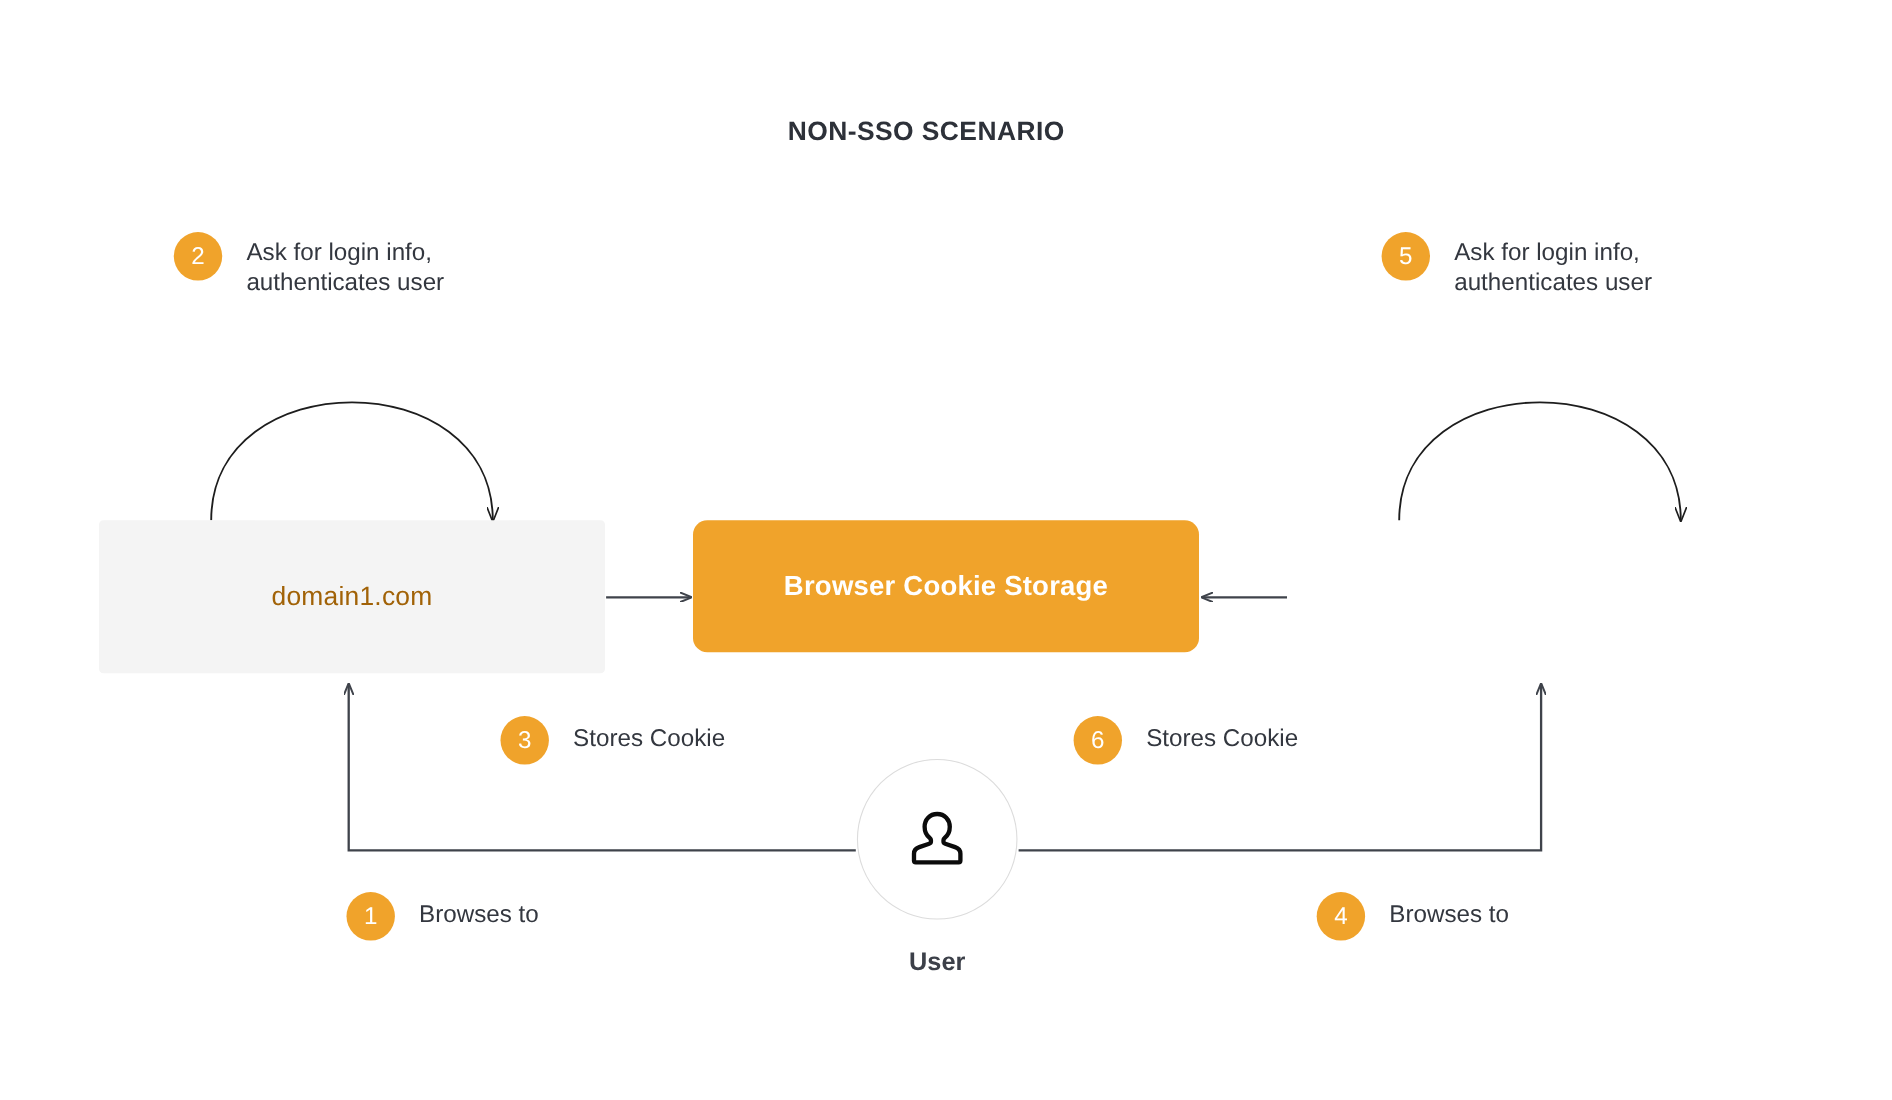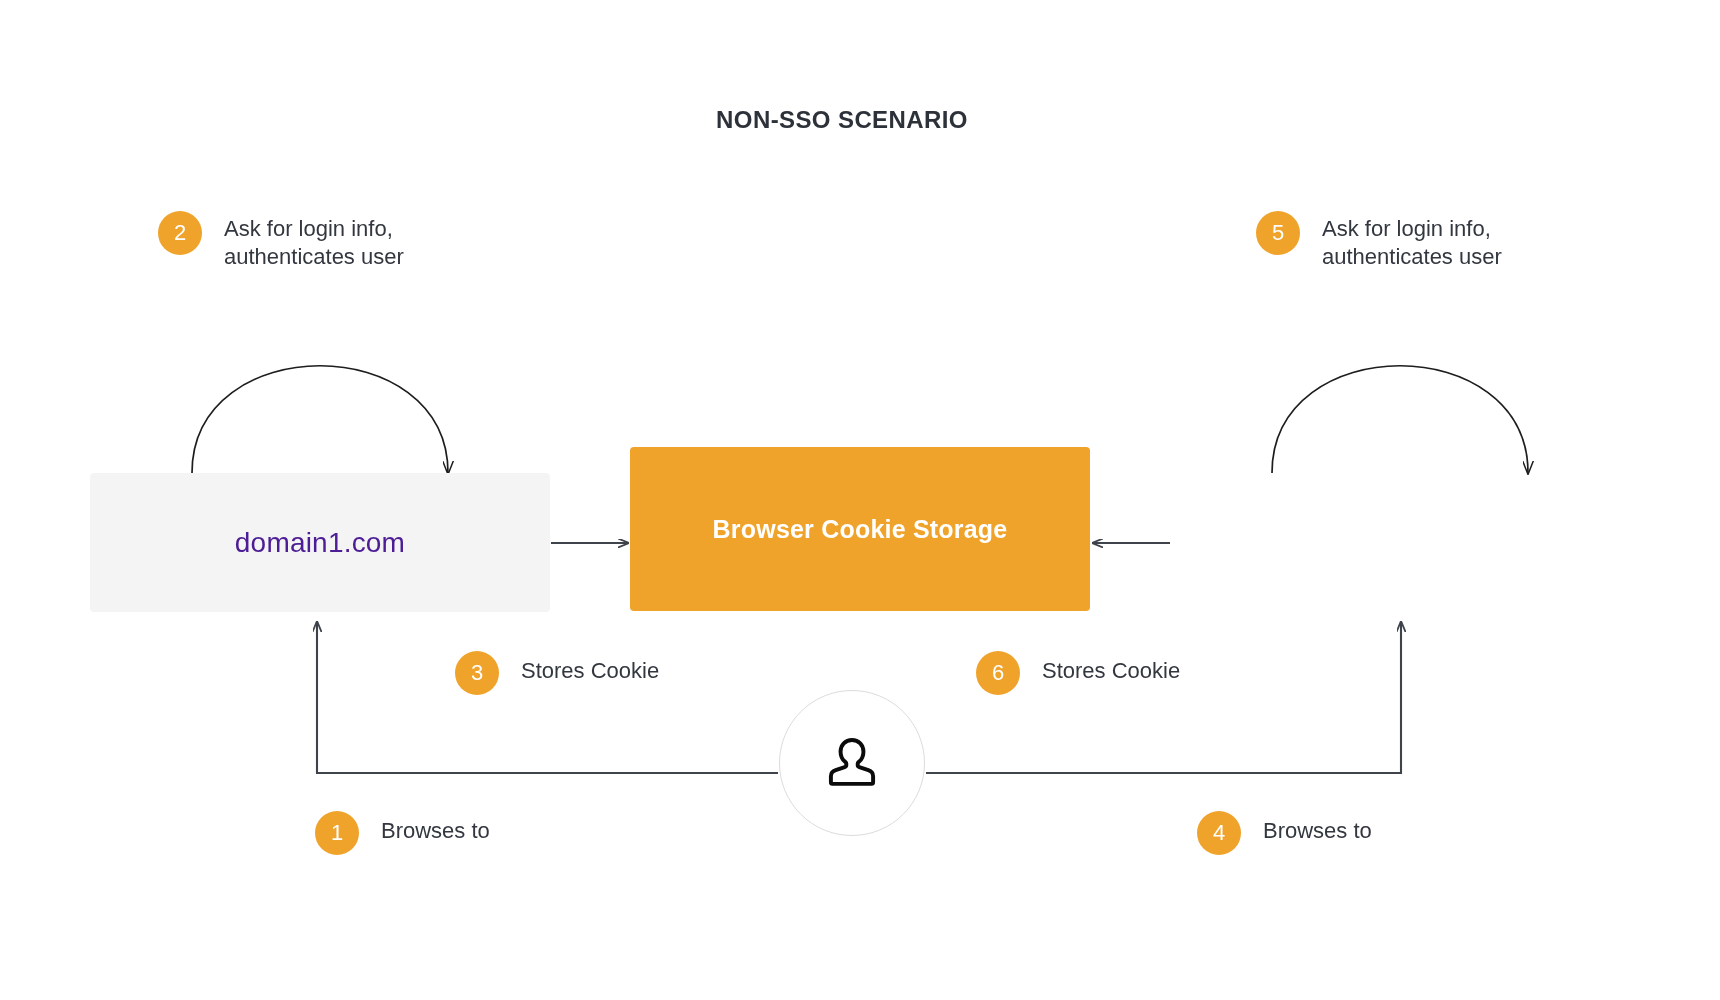--- a/index.html
+++ b/index.html
@@ -43,37 +43,38 @@
   
   .node {
     position: absolute;
     display: flex;
     align-items: center;
     justify-content: center;
     border-radius: 4px;
     box-sizing: border-box;
   }
   .node-label {
-    font-size: 28px;
-    color: #4c1d95;
+    font-size: 24px;
+    color: #a16207;
     letter-spacing: 0.2px;
   }
   .node-domain1 {
     left: 90px;
     top: 473px;
     width: 460px;
     height: 139px;
     background: #f4f4f4;
   }
   .node-cookie {
     left: 630px;
-    top: 447px;
+    top: 473px;
     width: 460px;
-    height: 164px;
+    height: 120px;
     background: #f0a32b;
+    border-radius: 13px;
   }
   .node-cookie .node-label {
     color: #ffffff;
     font-weight: bold;
     font-size: 25px;
   }
   .node-domain2 {
     left: 1172px;
     top: 473px;
     width: 458px;
@@ -196,20 +197,21 @@
   <div class="user-circle">
     <svg class="user-glyph" viewBox="0 0 64 64" xmlns="http://www.w3.org/2000/svg">
       <path d="M32 7.5c-7.2 0-12.2 5.3-12.2 12.4 0 4.6 2.0 8.6 5.0 10.9
                0.9 0.7 1.1 1.2 1.1 2.0v1.6c0 1.0-0.5 1.5-1.7 1.9
                l-9.6 3.3c-3.3 1.1-5.1 3.3-5.1 6.4v6.6c0 1.0 0.7 1.7 1.7 1.7
                h41.6c1.0 0 1.7-0.7 1.7-1.7v-6.6c0-3.1-1.8-5.3-5.1-6.4
                l-9.6-3.3c-1.2-0.4-1.7-0.9-1.7-1.9v-1.6c0-0.8 0.2-1.3 1.1-2.0
                3.0-2.3 5.0-6.3 5.0-10.9C44.2 12.8 39.2 7.5 32 7.5z" fill="none" stroke="#0b0b0b" stroke-width="4.2" stroke-linejoin="round" stroke-linecap="round"></path>
     </svg>
   </div>
+  <div class="user-label">User</div>
 
   <div class="step step-2">
     <div class="badge">2</div>
     <div class="step-text">Ask for login info,
 authenticates user</div>
   </div>
 
   <div class="step step-5">
     <div class="badge">5</div>
     <div class="step-text">Ask for login info,

